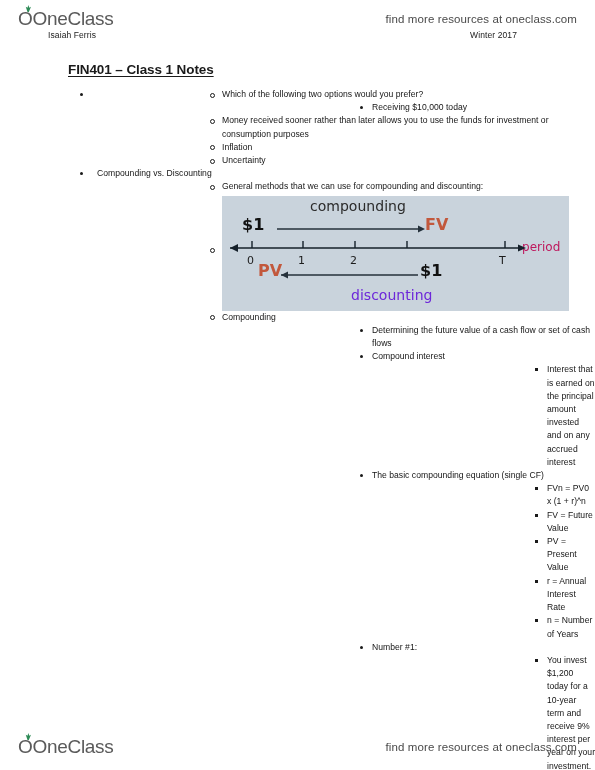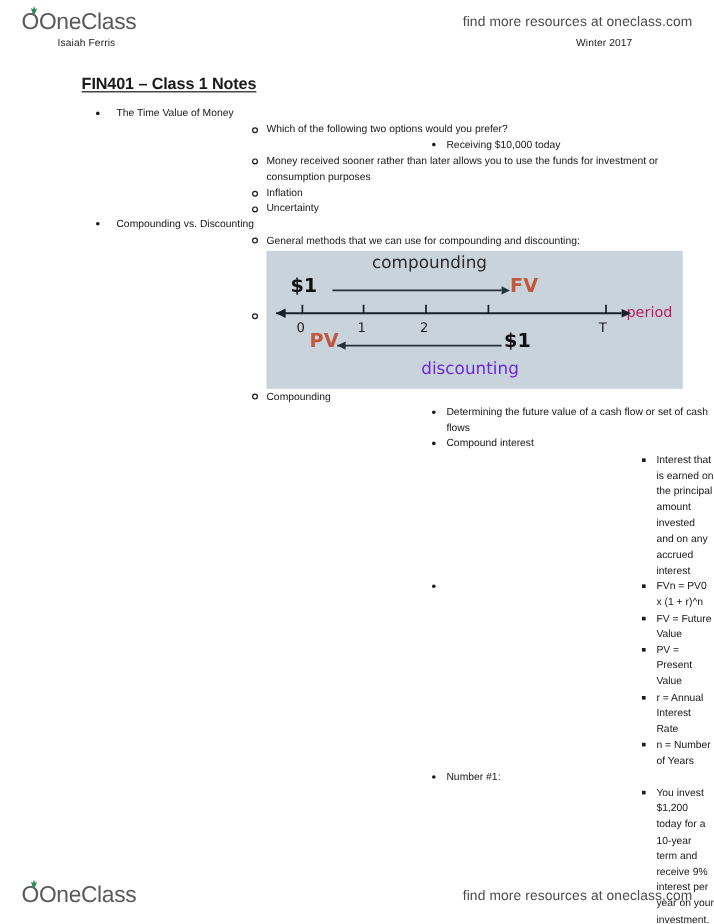--- a/index.html
+++ b/index.html
@@ -66,21 +66,21 @@
     width: 595px;
   }
   .meta-row {
     display: flex;
     justify-content: space-between;
     padding: 0 68px 0 48px;
     font-size: 8.5px;
     color: #1a1a1a;
     letter-spacing: 0.1px;
   }
-  .meta-right { margin-right: 0px; }
+  .meta-right { margin-right: 10px; }
 
   .title {
     margin: 22px 0 0 68px;
     font-size: 13.5px;
     font-weight: bold;
     text-decoration: underline;
     text-underline-offset: 2px;
     letter-spacing: -0.1px;
   }
 
@@ -230,21 +230,20 @@
   <div class="meta-row">
     <span>Isaiah Ferris</span>
     <span class="meta-right">Winter 2017</span>
   </div>
 
   <div class="title">FIN401 – Class 1 Notes</div>
 
   <ul class="outline lvl1">
 
     <li class="item bl-disc">
-      <span class="txt">The Time Value of Money</span>
       <ul class="lvl2">
         <li class="item bl-circle">
           <span class="txt">Which of the following two options would you prefer?</span>
           <ul class="lvl3">
             <li class="item bl-disc">
                 <span class="txt">Receiving $10,000 today</span>
               </li>
           </ul>
         </li>
         <li class="item bl-circle">
@@ -312,20 +311,21 @@
               </li>
             <li class="item bl-disc">
               <span class="txt">Compound interest</span>
               <ul class="lvl4">
                 <li class="item bl-square">
                     <span class="txt">Interest that is earned on the principal amount invested and on any accrued interest</span>
                   </li>
               </ul>
             </li>
             <li class="item bl-disc">
+              <span class="txt">The basic compounding equation (single CF)</span>
               <ul class="lvl4">
                 <li class="item bl-square">
                     <span class="txt">FVn = PV0 x (1 + r)^n</span>
                   </li>
                 <li class="item bl-square">
                     <span class="txt">FV = Future Value</span>
                   </li>
                 <li class="item bl-square">
                     <span class="txt">PV = Present Value</span>
                   </li>

